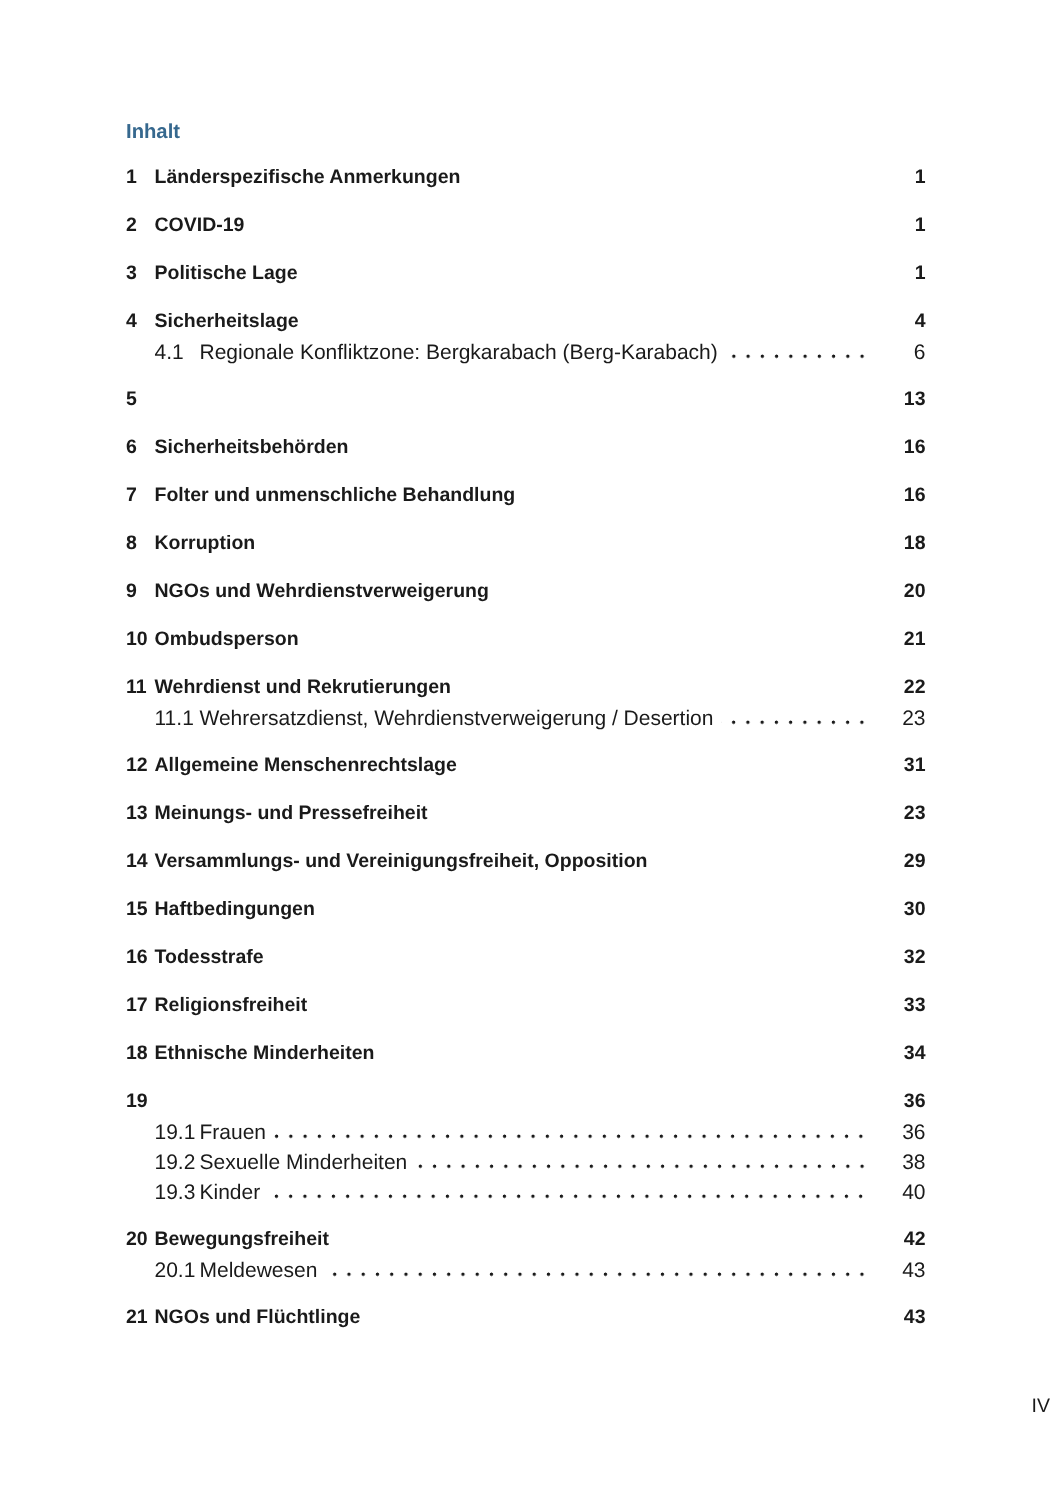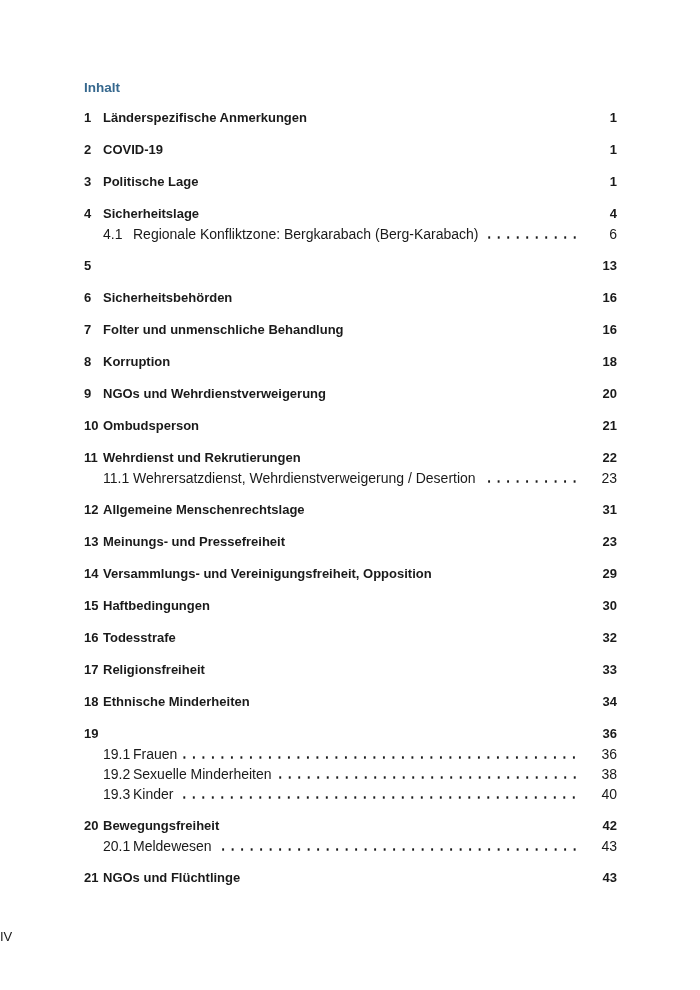--- a/index.html
+++ b/index.html
@@ -70,21 +70,21 @@
   .pg {
     flex: none;
     min-width: 26px;
     text-align: right;
   }
   .footer {
     position: absolute;
     top: 929px;
     left: 0;
     width: 700px;
-    text-align: left;
+    text-align: right;
     font-size: 13px;
     color: #1a1a1a;
   }
 </style>
 </head>
 <body>
 
 <div class="page" style="color: rgb(26, 26, 26);">
   <h1 class="toc-heading" style="color: rgb(54, 104, 142);">Inhalt</h1>
 

